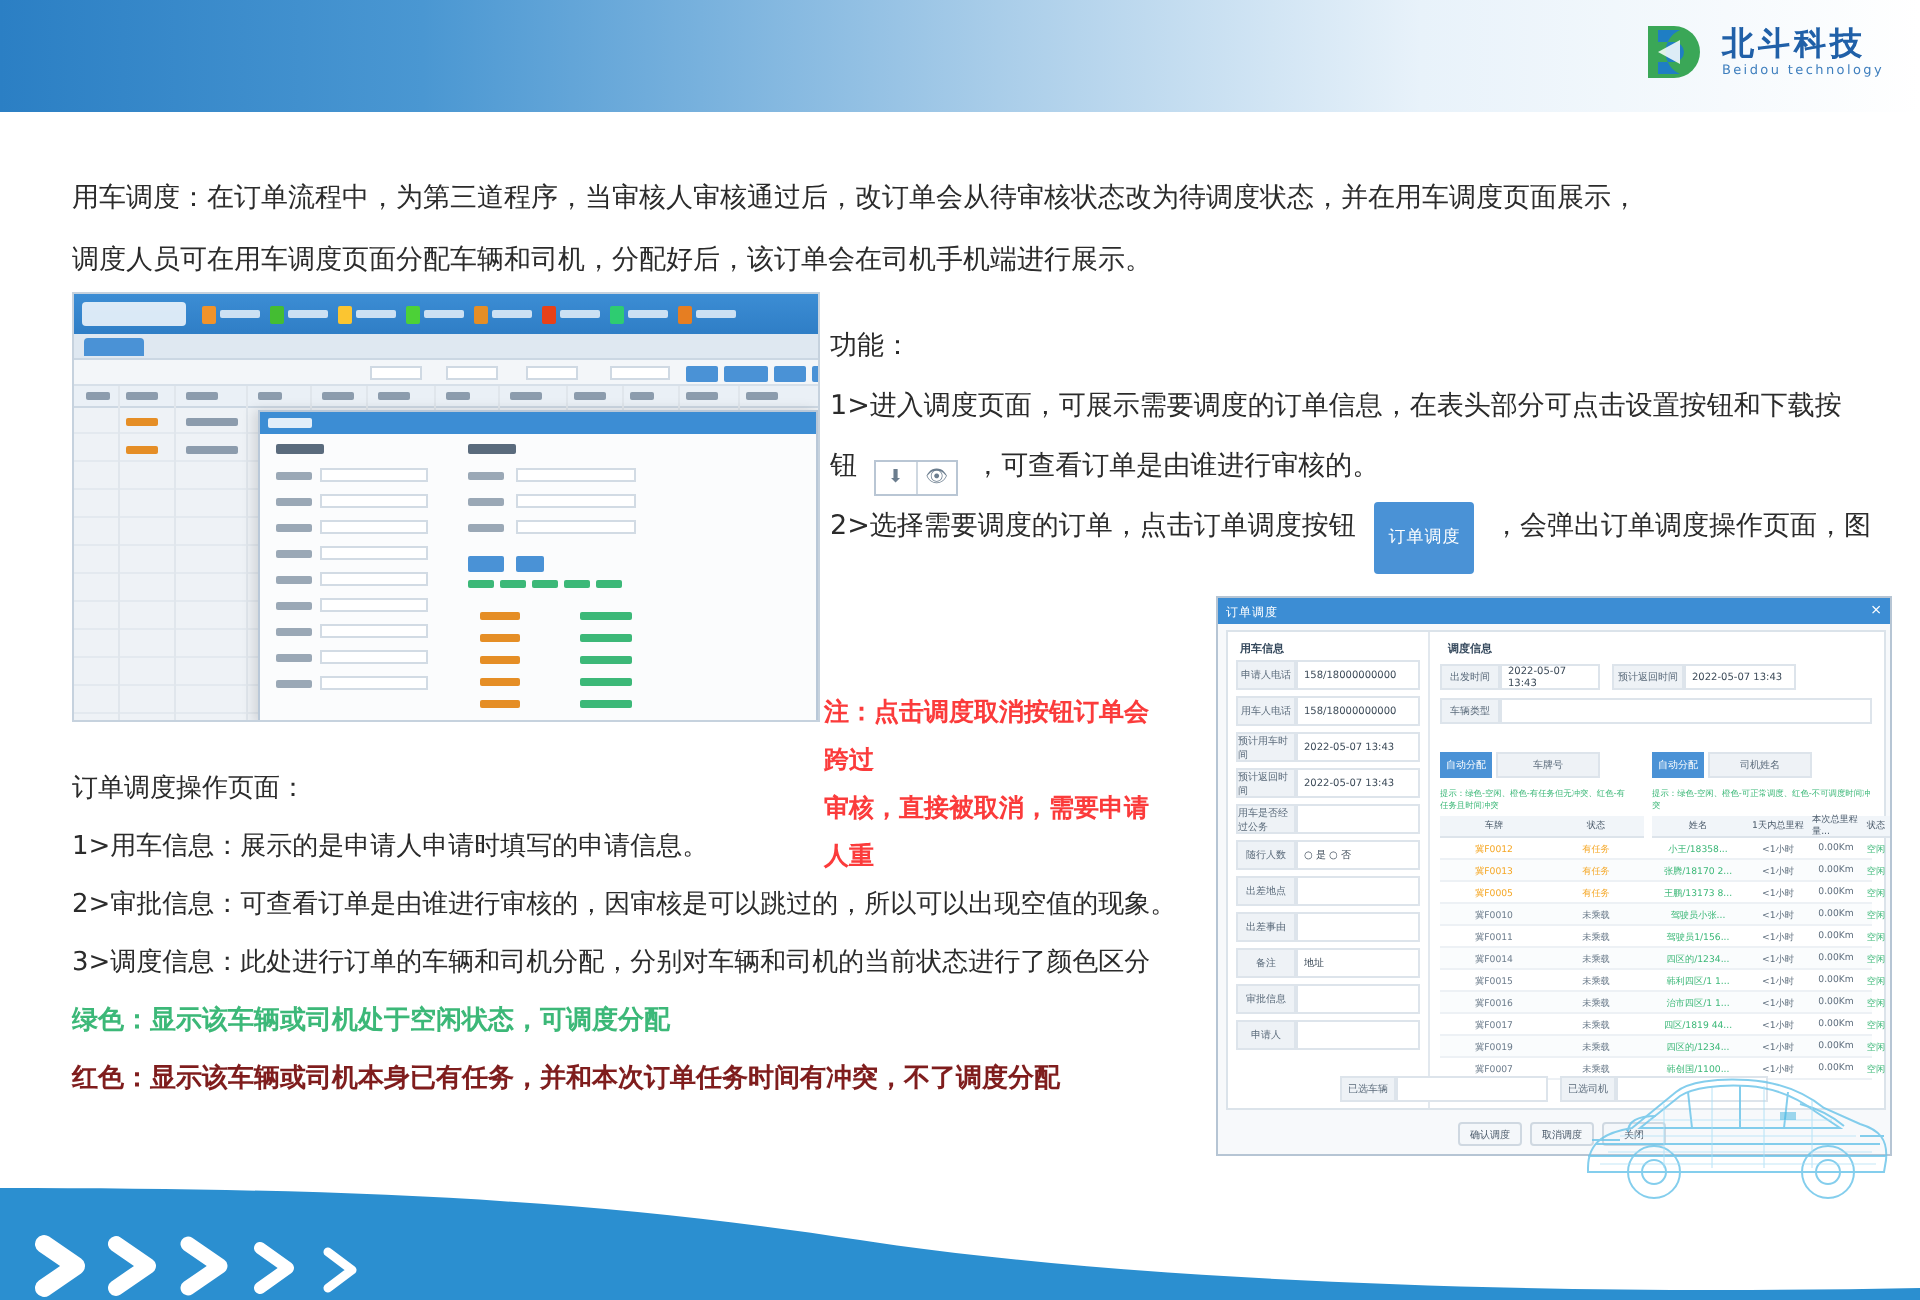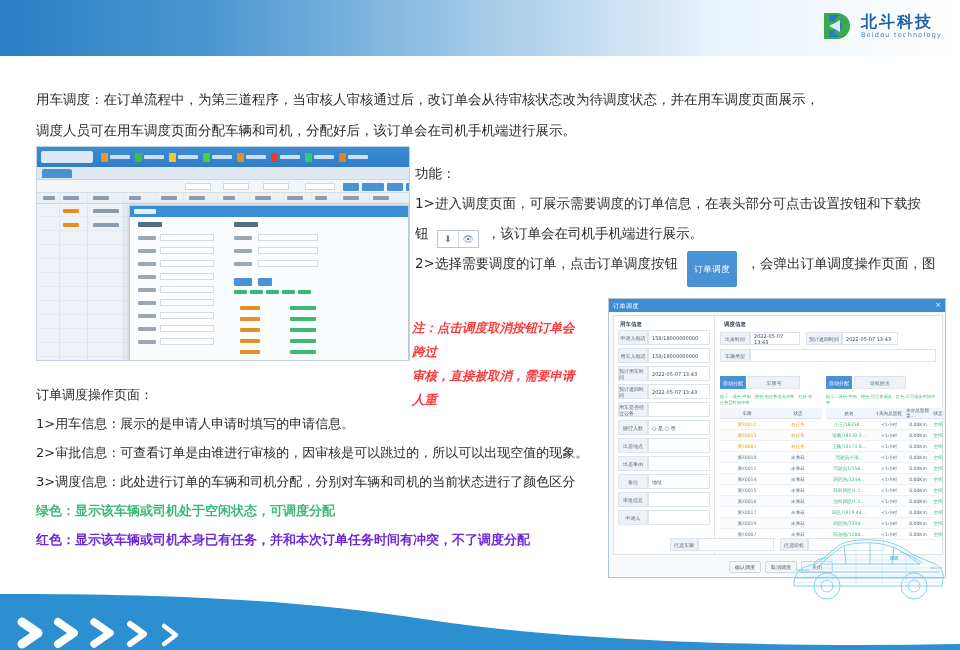--- a/index.html
+++ b/index.html
@@ -61,29 +61,29 @@
   .sl-tg { position:absolute; height:4px; border-radius:1px; }
 
   
   .func { position:absolute; left:415px; top:158px; width:525px; }
   .func p { font-size:13.5px; color:#2b2b2b; line-height:30px; }
   .mini-icons { display:inline-flex; vertical-align:-4px; margin:0 4px; border:1px solid #b9c6d4; background:#fff; }
   .mini-icons span { width:20px; height:16px; display:inline-flex; align-items:center; justify-content:center; font-size:9px; color:#6b7d8e; }
   .mini-icons span + span { border-left:1px solid #cfd8e1; }
   .btn-inline { display:inline-block; vertical-align:-4px; margin:0 5px; background:#4a92d6; color:#fff; font-size:8.5px; padding:3px 7px; border-radius:2px; letter-spacing:.5px; }
 
-  .note-red { position:absolute; left:412px; top:316px; width:166px;font-style:italic; }
+  .note-red { position:absolute; left:412px; top:344px; width:166px; }
   .note-red p { font-size:12.5px; color:#fb3b3b; font-weight:bold; line-height:24px; }
 
   
   .ops { position:absolute; left:36px; top:380px; width:560px; }
   .ops p { font-size:13px; color:#2b2b2b; line-height:29px; }
   .ops .t-green { color:#3cb878; font-weight:bold; }
   .ops .t-orange { color:#f5a623; font-weight:bold; }
-  .ops .t-red { color:#6d28d9; font-weight:bold; }
+  .ops .t-red { color:#7f1d1d; font-weight:bold; }
 
   
   .shot-right {
     position:absolute; left:608px; top:298px; width:338px; height:280px;
     background:#f7f9fb; border:1px solid #b6c5d4; overflow:hidden;
     filter:blur(.3px);
   }
   .sr-bar { position:absolute; left:0; top:0; width:100%; height:13px; background:#3c8dd4; }
   .sr-title { position:absolute; left:4px; top:3px; font-size:6px; color:#fff; letter-spacing:.5px; }
   .sr-close { position:absolute; right:4px; top:2px; font-size:7px; color:#fff; line-height:8px; }
@@ -288,21 +288,21 @@
   <p>功能：</p>
   <p>
     <span>1&gt;进入调度页面，可展示需要调度的订单信息，在表头部分可点击设置按钮和下载按</span>
   </p>
   <p>
     <span>钮</span>
     <span class="mini-icons">
       <span>⬇</span>
       <span>👁</span>
     </span>
-    <span>，该订单会在司机手机端进行展示。</span>
+    <span>，可查看订单是由谁进行审核的。</span>
   </p>
   <p>
     <span>2&gt;选择需要调度的订单，点击订单调度按钮</span>
     <span class="btn-inline">订单调度</span>
     <span>，会弹出订单调度操作页面，图</span>
   </p>
 </div>
 
 <div class="note-red">
   <p>注：点击调度取消按钮订单会跨过</p>

